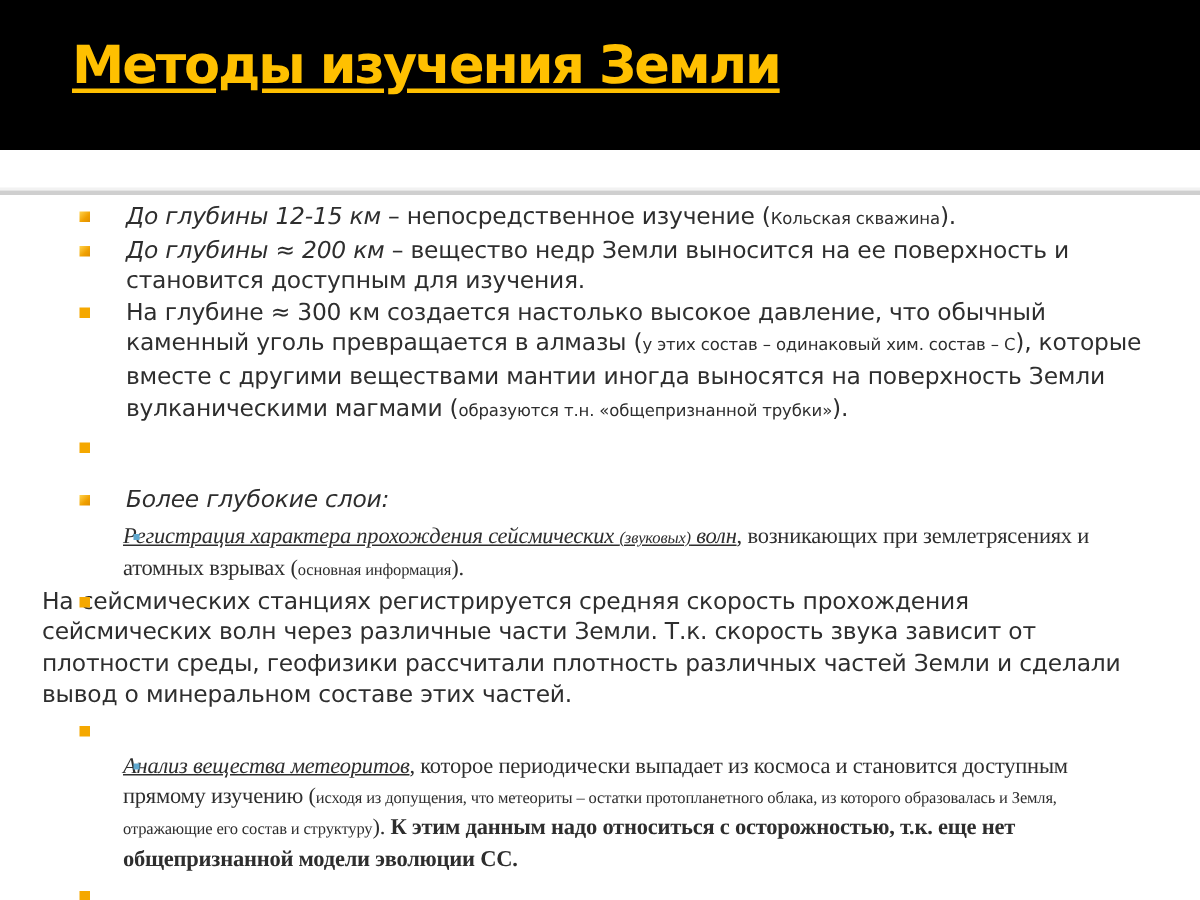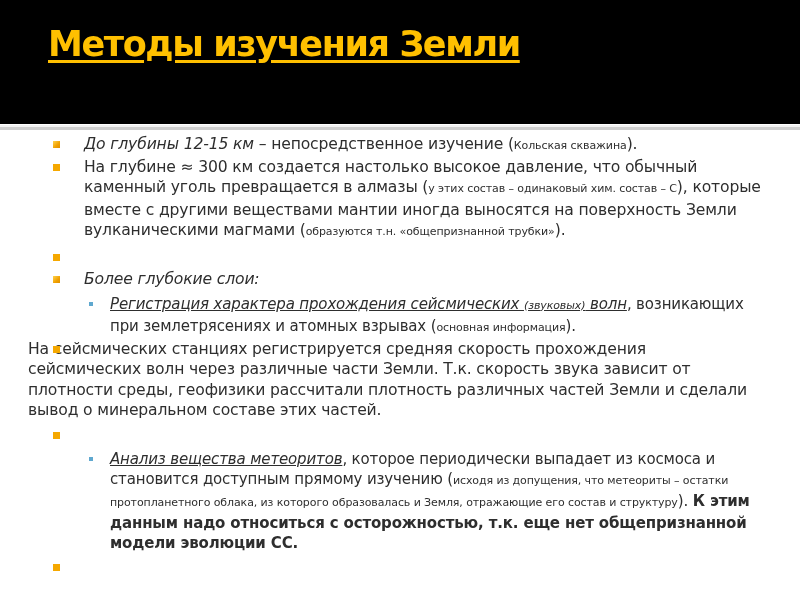--- a/index.html
+++ b/index.html
@@ -1,30 +1,30 @@
 <!DOCTYPE html>
 <html><head>
 <meta charset="utf-8">
 <style>
   html, body { margin:0; padding:0; }
   body { width:800px; height:600px; overflow:hidden; background:#ffffff; position:relative;
          font-family:"DejaVu Sans", "Liberation Sans", sans-serif; }
-  .header { position:absolute; left:0; top:0; width:800px; height:124px; background:#000000; }
+  .header { position:absolute; left:0; top:0; width:800px; height:100px; background:#000000; }
   .title { position:absolute; left:48px; top:24px; margin:0; font-family:"DejaVu Sans", sans-serif;
            font-size:35px; font-weight:bold; letter-spacing:-1.4px; color:#FFC000;
            text-decoration:underline; text-decoration-thickness:3px; text-underline-offset:4px;
            white-space:nowrap; }
   .rule1 { position:absolute; left:0; top:125px; width:800px; height:2px; background:#f2f2f2; }
   .rule2 { position:absolute; left:0; top:127px; width:800px; height:3px; background:#cfcfcf; }
   .content { position:absolute; left:0; top:134px; width:800px; color:#2e2e2e; }
   .item { position:relative; padding-left:84px; padding-right:38px; font-size:15.6px; line-height:20.6px;
           letter-spacing:-0.15px; }
   .item .bullet { position:absolute; left:53px; top:7px; width:7px; height:7px; background:#F5A800; }
   .item .bullet.arrow { background:linear-gradient(135deg,#ffd34d 0%,#f0a000 60%,#e08f00 100%); }
-  .sub { position:relative; padding-left:110px; padding-right:38px; font-size:15px; line-height:20px; letter-spacing:-0.15px; }
+  .sub { position:relative; padding-left:82px; padding-right:38px; font-size:15px; line-height:20px; letter-spacing:-0.15px;font-family:Liberation Serif, serif; }
   .sub .bullet { position:absolute; left:89px; top:8px; width:4px; height:4px; background:#5fa8cf; }
   .small { font-size:11px; letter-spacing:-0.1px; }
   .bi { font-weight:normal; font-style:italic; }
   .iu { font-style:italic; text-decoration:underline; }
   .b { font-weight:bold; }
   .gap-s { height:4px; }
   .empty { height:20px; }
 </style>
 </head>
 <body>
@@ -35,32 +35,36 @@
 <div class="rule1"></div>
 <div class="rule2"></div>
 
 <div class="content">
 
   <div class="item">
     <span class="bullet arrow"></span>
     <span class="bi">До глубины 12-15 км</span><span> – непосредственное изучение (</span><span class="small">Кольская скважина</span><span>).</span>
   </div>
 
+  <div class="item">
+    <span class="bullet arrow"></span>
+    <span class="bi">До глубины ≈ 200 км</span><span> – вещество недр Земли выносится на ее поверхность и становится доступным для изучения.</span>
+  </div>
 
   <div class="item">
     <span class="bullet"></span>
     <span>На глубине ≈ 300 км создается настолько высокое давление, что обычный каменный уголь превращается в алмазы (</span><span class="small">у этих состав – одинаковый хим. состав – С</span><span>), которые вместе с другими веществами мантии иногда выносятся на поверхность Земли вулканическими магмами (</span><span class="small">образуются т.н. «общепризнанной трубки»</span><span>).</span>
   </div>
 
   <div class="gap-s"></div>
   <div class="item empty">
     <span class="bullet"></span>
   </div>
 
-  <div class="item" style="margin-top:2px;">
+  <div class="item" style="margin-top:15px;">
     <span class="bullet arrow"></span>
     <span class="bi" style="font-weight:normal;">Более глубокие слои:</span>
   </div>
 
   <div class="gap-s"></div>
   <div class="sub">
     <span class="bullet"></span>
     <span class="iu">Регистрация характера прохождения сейсмических </span><span class="iu small">(звуковых)</span><span class="iu"> волн</span><span>, возникающих при землетрясениях и атомных взрывах (</span><span class="small">основная информация</span><span>).</span>
   </div>
 

